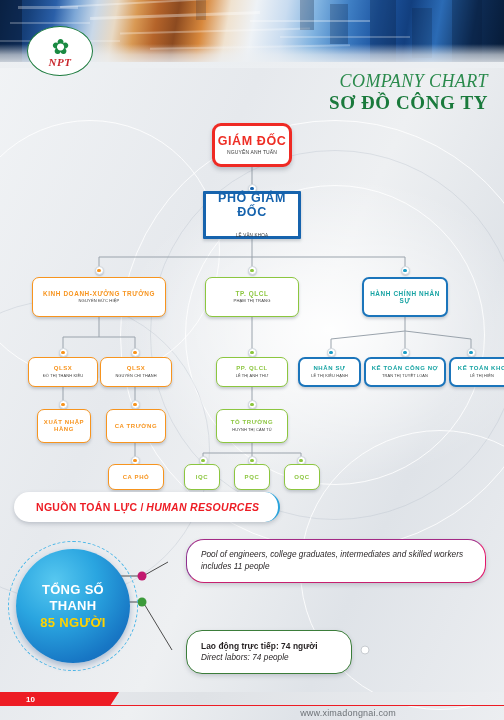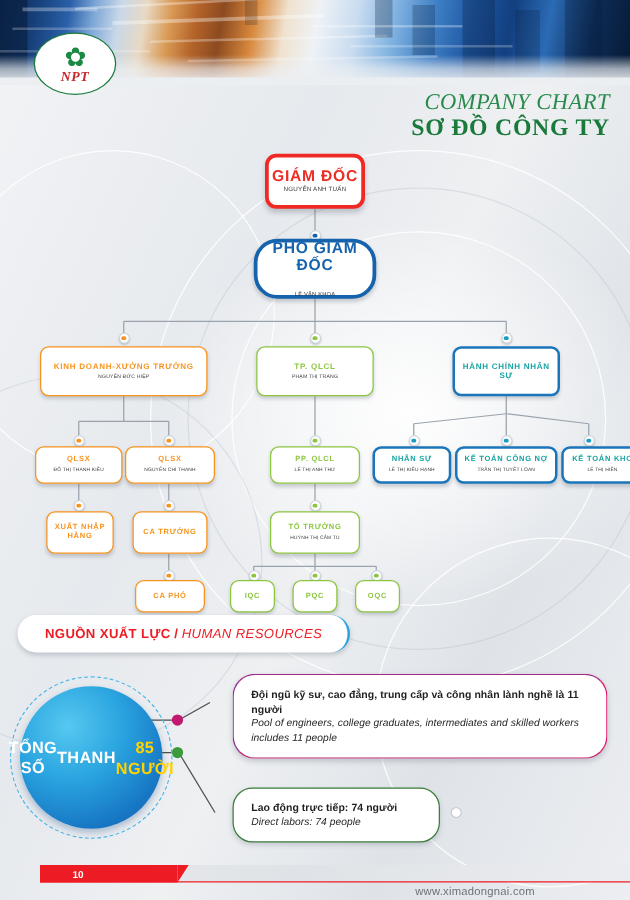--- a/index.html
+++ b/index.html
@@ -82,21 +82,21 @@
 
   
   .n-l1 { border: 3px solid; border-image: linear-gradient(150deg,#ec1c24 0%,#ee3124 45%,#f79420 100%) 1;
           border-radius: 8px; }
   .n-l1 { border: 3px solid #ef2a24; border-radius: 9px;
           box-shadow: 0 0 0 0 transparent, 0 3px 4px rgba(90,100,115,.3); }
   .n-l1 .t1 { color: #ee2d24; font-size: 12.5px; }
   .n-l1 .t2 { font-size: 5px; }
 
   
-  .n-l2 { border: 3px solid #1663ad; border-radius: 19px; gap: 12px; }
+  .n-l2 { border: 3px solid #1663ad; border-radius: 1px; gap: 12px; }
   .n-l2 .t1 { color: #1663ad; font-size: 12.5px; }
   .n-l2 .t2 { font-size: 4.6px; }
 
   
   .n-or { border: 1.8px solid #f7941e; border-radius: 7px; }
   .n-or .t1 { color: #f7941e; }
   
   .n-gr { border: 1.8px solid #8cc63f; border-radius: 7px; }
   .n-gr .t1 { color: #8cc63f; }
   
@@ -125,28 +125,28 @@
     position: absolute; left: 14px; top: 492px; width: 266px; height: 30px;
     background: #ffffff;
     border-radius: 15px;
     border-right: 2px solid #29a3dc;
     box-shadow: 0 2px 4px rgba(90,100,115,.3);
     display: flex; align-items: center; padding-left: 22px;
     z-index: 5;
   }
   #hr-banner .vn { color: #ed1c24; font-weight: bold; font-size: 10.5px; letter-spacing: .3px; }
   #hr-banner .sep { color: #ed1c24; font-weight: bold; font-size: 10.5px; padding: 0 3px; }
-  #hr-banner .en { color: #ed1c24; font-weight: normal; font-style: italic; font-size: 10.5px; letter-spacing: .3px; }
+  #hr-banner .en { color: #ed1c24; font-weight: bold; font-style: italic; font-size: 10.5px; letter-spacing: .3px; }
 
   
   #total-circle {
     position: absolute; left: 16px; top: 549px; width: 114px; height: 114px;
     border-radius: 50%;
     background: radial-gradient(circle at 34% 28%, #57c8f0 0%, #2aa5e0 38%, #1776c4 75%, #1462ab 100%);
-    display: flex; flex-direction: row; align-items: center; justify-content: center;
+    display: flex; flex-direction: column; align-items: center; justify-content: center;
     text-align: center; z-index: 6;
     box-shadow: 0 3px 6px rgba(40,90,150,.35);
   }
   #total-circle .l1, #total-circle .l2 { color: #ffffff; font-weight: bold; font-size: 13px; line-height: 16px;
             letter-spacing: .3px; }
   #total-circle .l3 { color: #ffd200; font-weight: bold; font-size: 13px; line-height: 17px; letter-spacing: .3px; }
   #total-ring {
     position: absolute; left: 8px; top: 541px; width: 130px; height: 130px;
     border-radius: 50%; border: 1.4px dashed #49b6e8; z-index: 5;
   }
@@ -161,21 +161,21 @@
   }
   .fact .vn { font-weight: bold; color: #231f20; font-size: 8.4px; line-height: 12px; letter-spacing: .05px; }
   .fact .en { font-style: italic; color: #231f20; font-size: 8.2px; line-height: 12px; letter-spacing: .05px; }
   #fact-1 { left: 186px; top: 539px; width: 300px; border: 1.6px solid #8e2f8e;
             border-right-color: #e4156a; border-top-color: #a32a86; border-bottom-color: #c6206f; }
   #fact-2 { left: 186px; top: 630px; width: 166px; border: 1.6px solid #3b7d3a; border-radius: 16px; }
 
   #connector-svg { position: absolute; left: 0; top: 490px; width: 504px; height: 200px; z-index: 4; }
 
   
-  #footer { position: absolute; left: 0; top: 690px; width: 404px; height: 30px; z-index: 7; margin-left: 32px; }
+  #footer { position: absolute; left: 0; top: 690px; width: 404px; height: 30px; z-index: 7; }
   #footer-line { position: absolute; left: 0; top: 15px; width: 504px; height: 1.4px; background: #ed1c24; }
   #footer-band { position: absolute; left: 0; top: 2px; width: 504px; height: 13px;
                  background: linear-gradient(100deg,#e9ebee 0%, #dfe2e6 40%, #eceef1 100%); }
   #page-tab { position: absolute; left: 0; top: 2px; width: 110px; height: 14px;
               background: #ed1c24; display: flex; align-items: center; }
   #page-tab::after { content: ""; position: absolute; right: -9px; top: 0;
               border-top: 14px solid #ed1c24; border-right: 9px solid transparent; }
   #page-num { color: #ffffff; font-size: 8px; font-weight: bold; margin-left: 26px; }
   #site { position: absolute; right: 8px; top: 18px; color: #6d7277; font-size: 9px; letter-spacing: .2px; }
 </style>
@@ -351,21 +351,21 @@
     </div>
     <div class="node n-gr s-md" style="left:234px;top:359px;width:36px;height:26px;">
       <div class="t1">PQC</div>
     </div>
     <div class="node n-gr s-md" style="left:284px;top:359px;width:36px;height:26px;">
       <div class="t1">OQC</div>
     </div>
   </div>
 
   <div id="hr-banner">
-    <span class="vn">NGUỒN XUẤT LỰC</span>
+    <span class="vn">NGUỒN TOÁN LỰC</span>
     <span class="sep">/</span>
     <span class="en">HUMAN RESOURCES</span>
   </div>
 
   <svg id="connector-svg" viewBox="0 0 504 200">
     <g stroke="#4d4d4d" stroke-width="1" fill="none">
       <line x1="118" y1="86" x2="143" y2="86"></line>
       <line x1="143" y1="86" x2="168" y2="72"></line>
       <line x1="118" y1="112" x2="143" y2="112"></line>
       <line x1="143" y1="112" x2="172" y2="160"></line>
@@ -376,21 +376,20 @@
   </svg>
 
   <div id="total-ring"></div>
   <div id="total-circle">
     <div class="l1">TỔNG SỐ</div>
     <div class="l2">THANH</div>
     <div class="l3">85 NGƯỜI</div>
   </div>
 
   <div class="fact" id="fact-1">
-    <div class="vn">Đội ngũ kỹ sư, cao đẳng, trung cấp và công nhân lành nghề là 11 người</div>
     <div class="en">Pool of engineers, college graduates, intermediates and skilled workers includes 11 people</div>
   </div>
   <div class="fact" id="fact-2">
     <div class="vn">Lao động trực tiếp: 74 người</div>
     <div class="en">Direct labors: 74 people</div>
   </div>
 
   <div id="footer">
     <div id="footer-band"></div>
     <div id="footer-line"></div>

